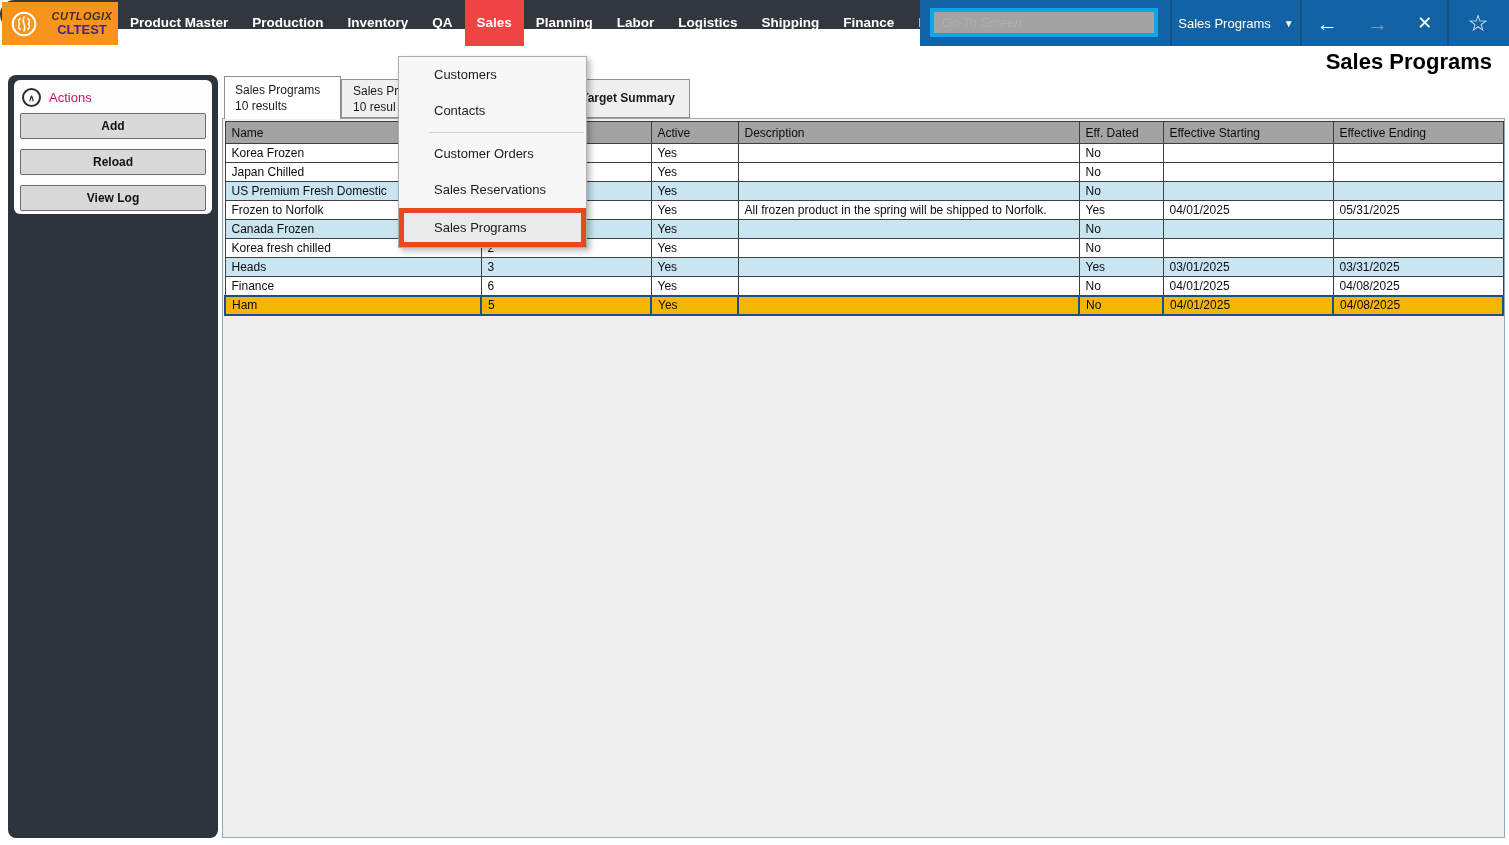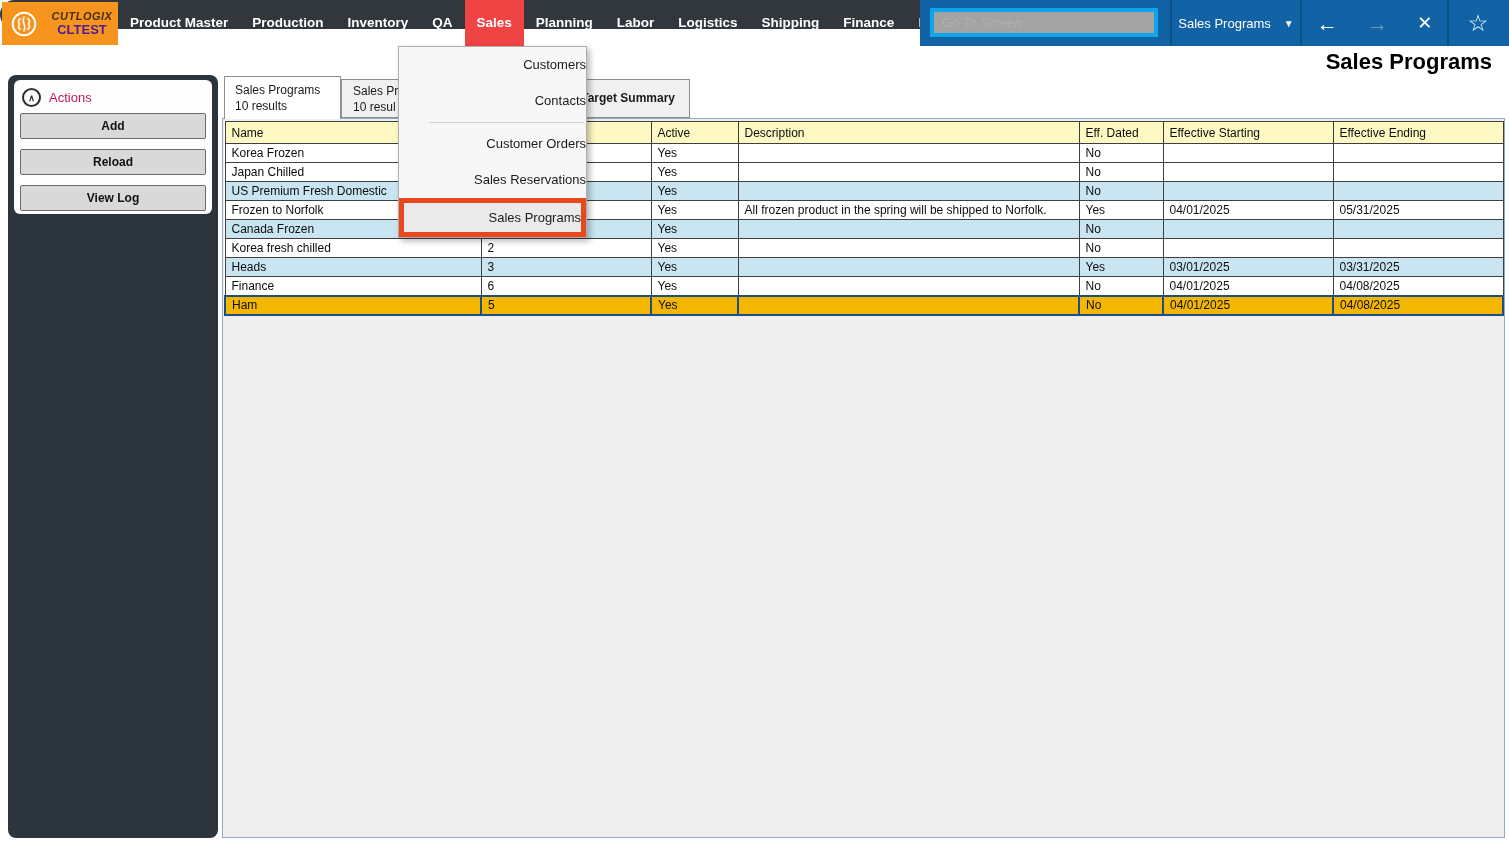--- a/index.html
+++ b/index.html
@@ -68,30 +68,30 @@
     padding:0 14px 0 0; line-height:37px;font-weight:bold; }
 
   
   .main-panel { position:absolute; left:222px; top:118px; width:1283px; height:720px;
     background:var(--panel_gray); border:1px solid var(--panel_border); z-index:1; }
   table.grid { position:absolute; left:1px; top:2px; width:1278px;
     border-collapse:collapse; table-layout:fixed; background:#ffffff; }
   table.grid th, table.grid td { border:1px solid var(--table_border); font-size:12px;
     font-weight:normal; text-align:left; padding:0 4px 0 6px; white-space:nowrap;
     overflow:hidden; color:#0d0d0d; }
-  table.grid th { height:22px; background:#fef9c3;margin-left:18px; }
+  table.grid th { height:22px; background:#a3a3a3;margin-left:18px; }
   table.grid td { height:19px; }
   tr.alt td { background:var(--row_alt); }
   tr.selected td { background:var(--row_selected);
     border:2px solid var(--row_selected_border); }
 
   
-  .dropdown { position:absolute; left:398px; top:46px; width:189px;
+  .dropdown { position:absolute; left:398px; top:56px; width:189px;
     background:#f7f7f7; border:1px solid #adadad; box-shadow:3px 3px 6px rgba(0,0,0,0.28);
-    z-index:100;text-align:right; }
+    z-index:100; }
   .menu-item { height:36px; line-height:36px; padding-left:35px; font-size:13px;
     color:#1b1b1b; cursor:pointer; }
   .menu-sep { height:7px; position:relative; }
   .menu-sep::after { content:""; position:absolute; left:30px; right:2px; top:3px;
     height:1px; background:#d0d0d0; }
   .menu-item.highlighted { height:39px; border:5px solid var(--menu_highlight);
     background:#eaeaea; line-height:29px; padding-left:30px; }
 </style>
 </head>
 <body>

